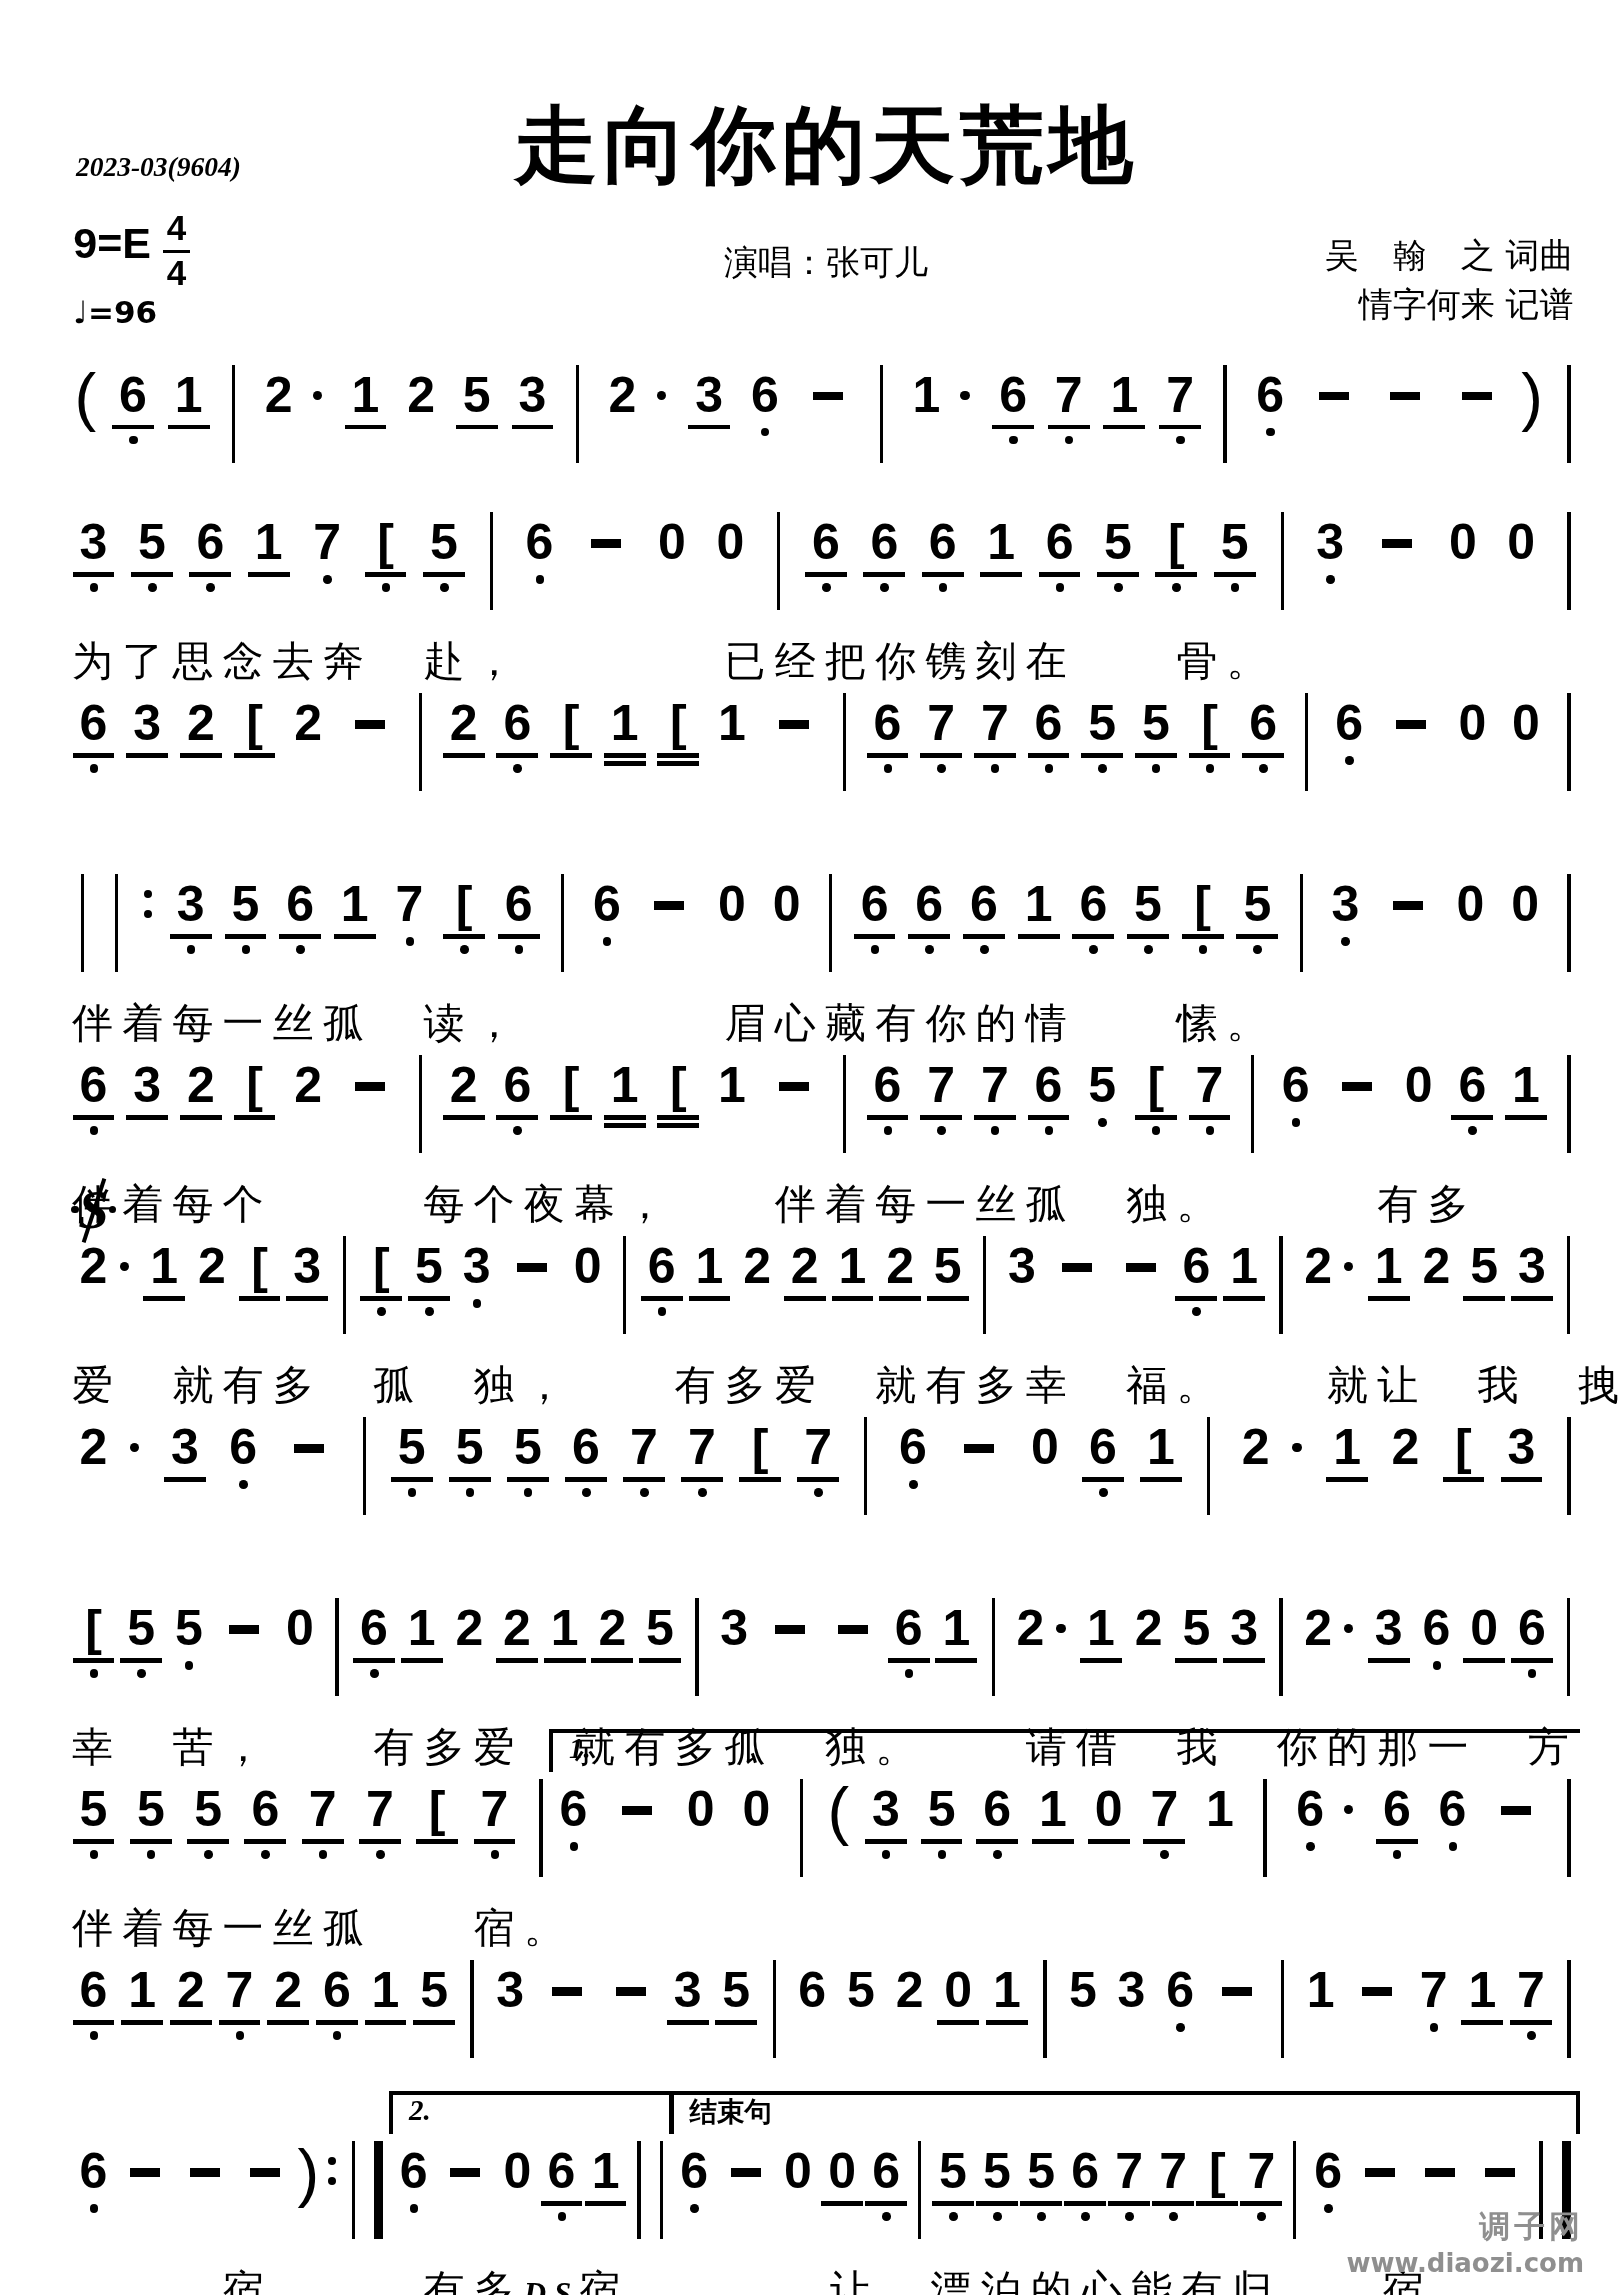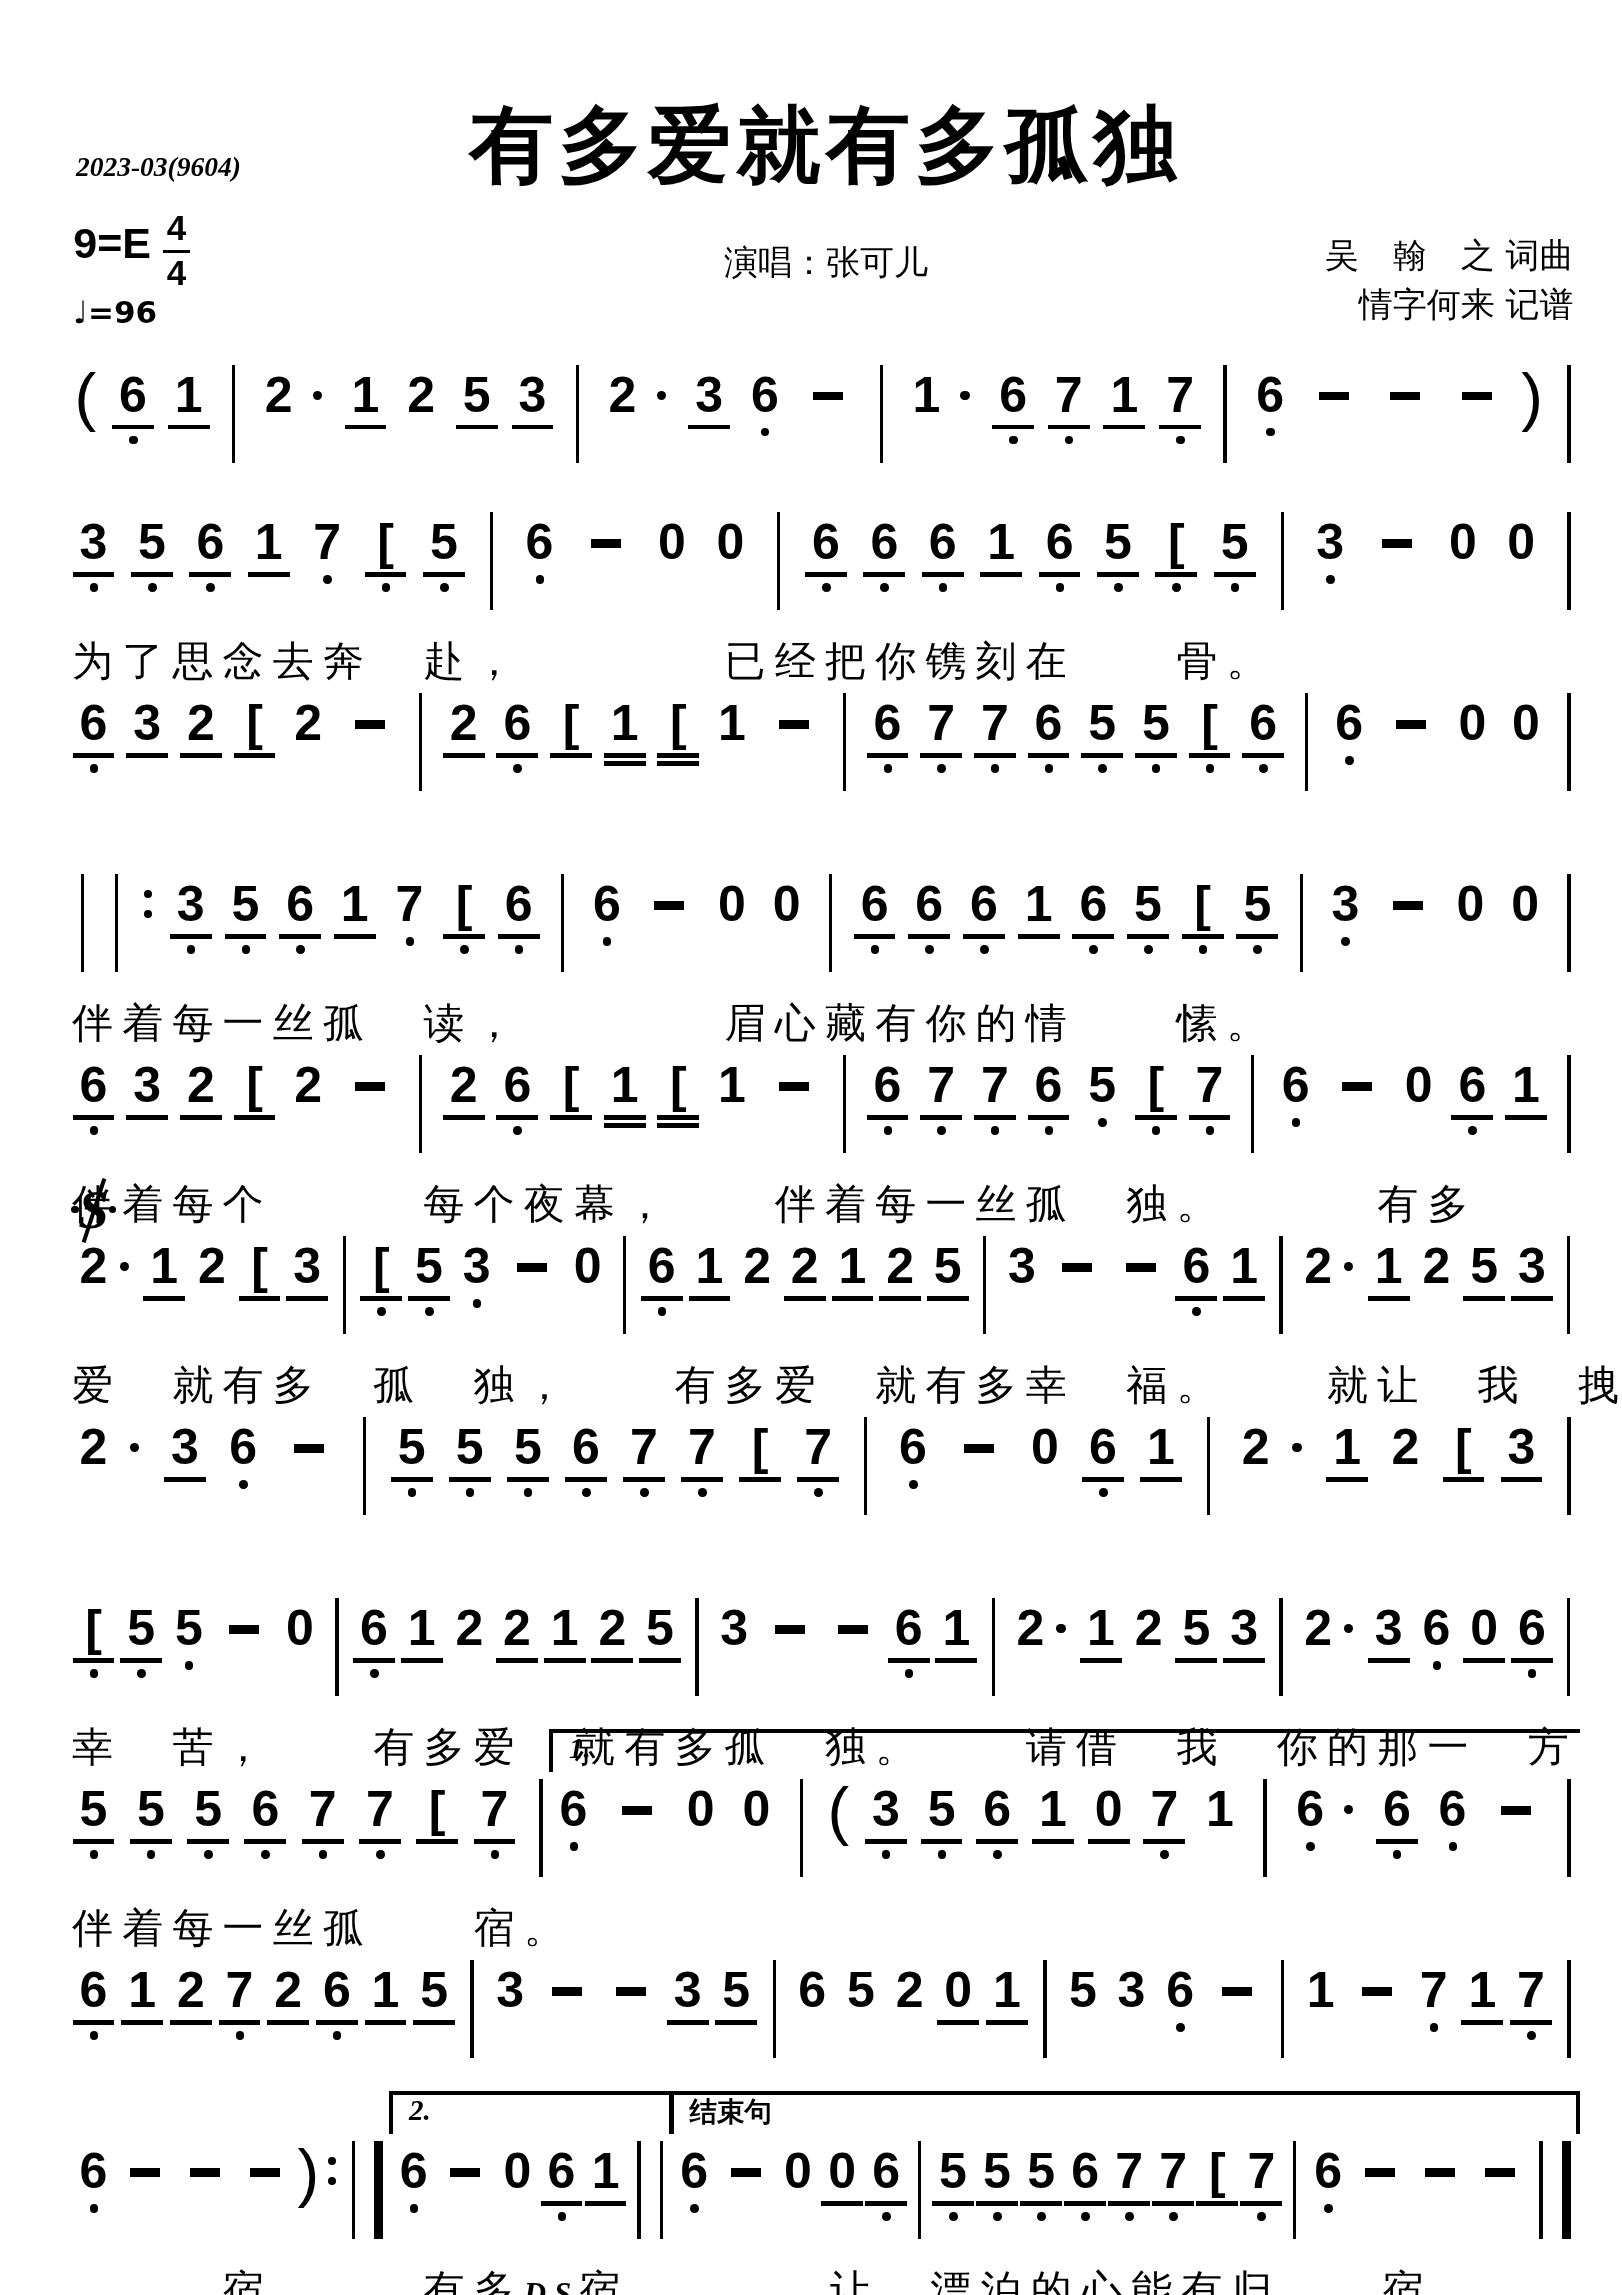--- a/index.html
+++ b/index.html
@@ -53,21 +53,21 @@
   .footer{position:absolute;right:39px;bottom:17px;text-align:right;color:#8f8f8f;}
   .fsite{font:700 31px "DejaVu Sans",sans-serif;letter-spacing:3.9px;}
   .furl{font:700 26px "DejaVu Sans",sans-serif;}
 </style>
 </head>
 <body>
 
 <div class="page">
   <div class="hdr">
     <div class="edition">2023-03(9604)</div>
-    <h1 class="title">有多爱就有多孤独</h1>
+    <h1 class="title">走向你的天荒地</h1>
     <div class="singer">演唱：张可儿</div>
     <div class="credits">
       <div>吴　翰　之  词曲</div>
       <div>情字何来  记谱</div>
     </div>
     <div class="keyrow">
       <span>9=E</span>
       <span class="meter">
         <span class="mt">4</span>
         <span class="mb">4</span>
@@ -509,14 +509,18 @@
             <span class="dash"></span>
             <span class="dash"></span>
             <span class="bl"></span>
             <span class="bl blk"></span>
           </div>
         </div>
         <div class="lyr"><span>　　　宿。　　有多</span><span class="ds">D.S.</span><span>宿。　　　让　漂泊的心能有归　　宿。</span></div>
       </div>
     </div>
 
+  <div class="footer">
+    <div class="fsite">调子网</div>
+    <div class="furl">www.diaozi.com</div>
+  </div>
 </div>
 
 
 </body></html>

